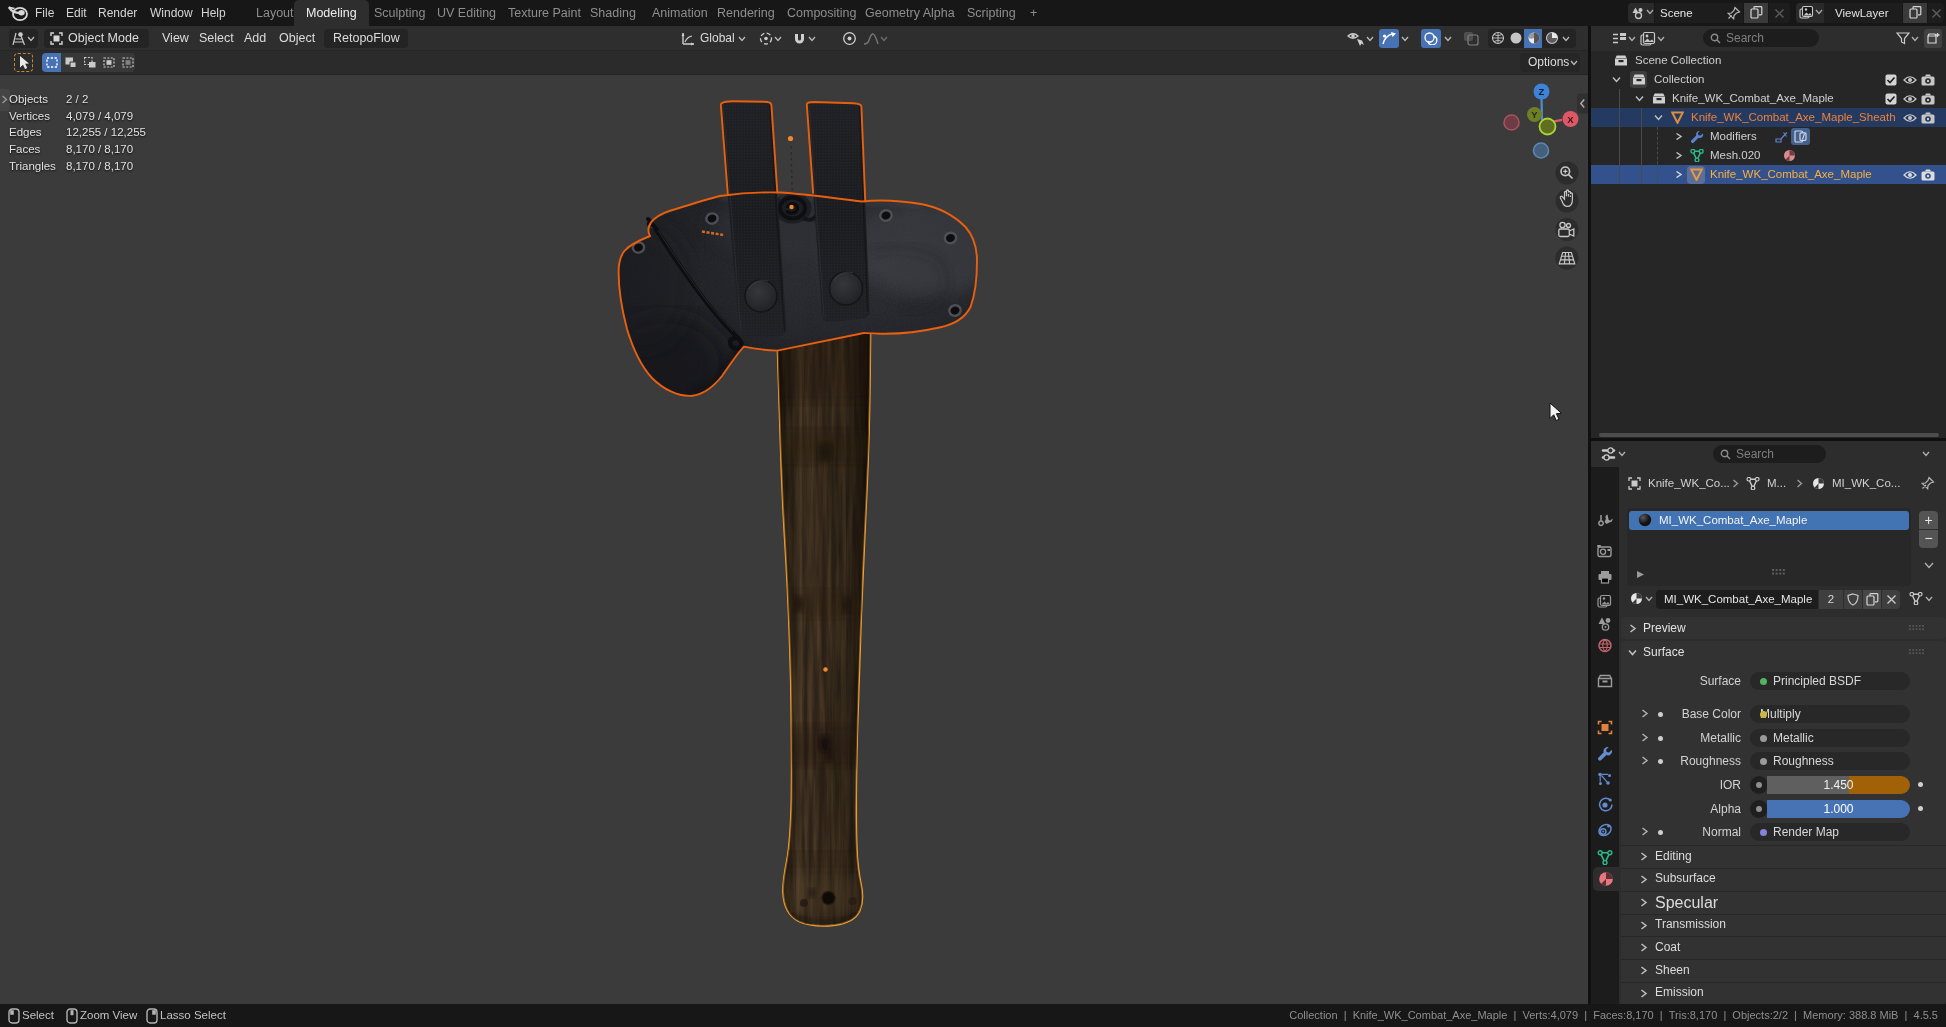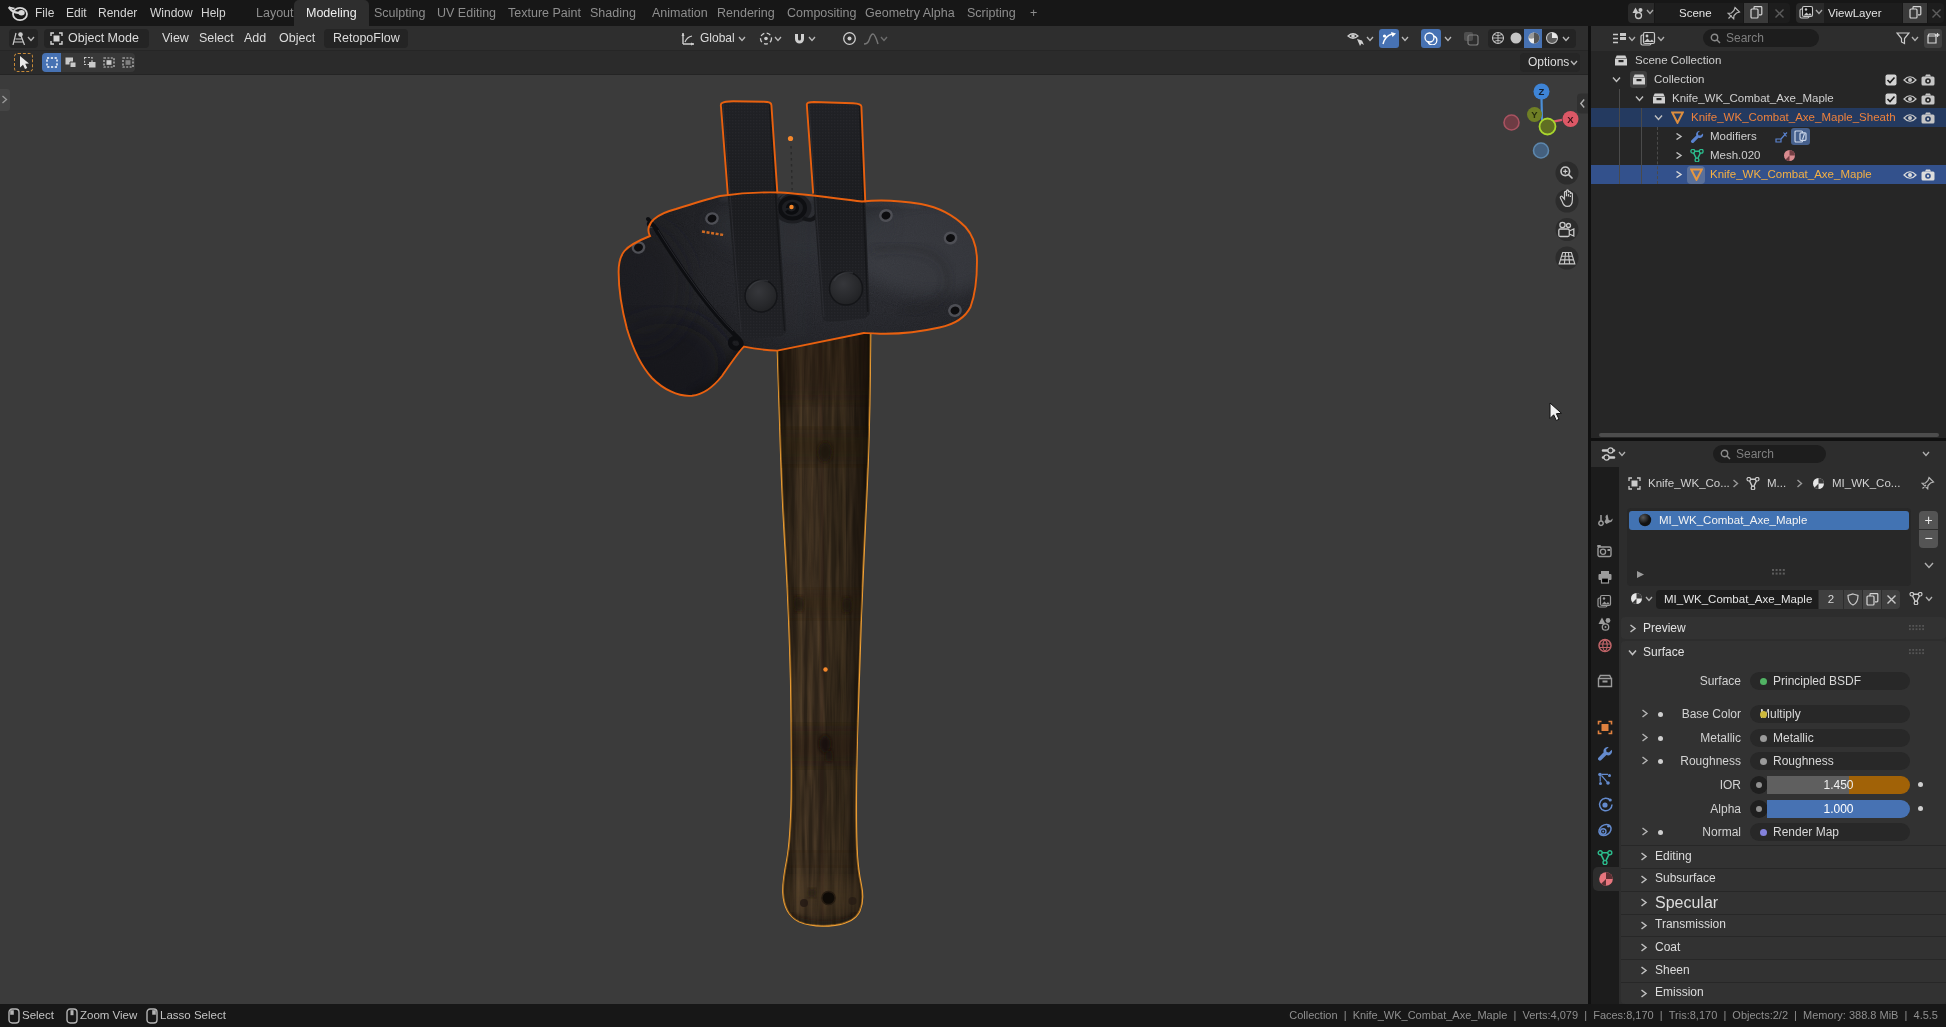--- a/index.html
+++ b/index.html
@@ -62,21 +62,21 @@
 
   <div class="abs" style="left:1628px;top:3px;width:26px;height:20px;background:#2a2a2a;border-radius:4px 0 0 4px"></div>
   <svg class="abs" style="left:1631px;top:6px" width="14" height="14" viewBox="0 0 14 14">
     <path d="M4.5,1.5 L7.5,7 H1.5 Z" fill="#c9c9c9"></path>
       <circle cx="9.5" cy="4" r="2" fill="#c9c9c9"></circle>
     <circle cx="7.5" cy="9.5" r="3" fill="none" stroke="#c9c9c9" stroke-width="1.3"></circle>
   </svg>
   <svg class="abs" style="left:1646px;top:9px" width="8" height="6">
       <path d="M1,1 L4,4.5 L7,1" stroke="#a9a9a9" stroke-width="1.3" fill="none"></path>
     </svg>
-  <div class="abs" style="left:1655px;top:3px;width:88px;height:20px;background:#1d1d1d;color:#e3e3e3;font-size:11.5px;line-height:20px"><span style="margin-left:24px">Scene</span></div>
+  <div class="abs" style="left:1655px;top:3px;width:88px;height:20px;background:#1d1d1d;color:#e3e3e3;font-size:11.5px;line-height:20px"><span style="margin-left:5px">Scene</span></div>
   <svg class="abs" style="left:1727px;top:6px" width="14" height="14" viewBox="0 0 14 14">
       <path d="M8,1.5 L12.5,6 L9.5,7 L7,9.5 L6.7,12.8 L1.2,7.3 L4.5,7 L7,4.5 Z" fill="none" stroke="#b5b5b5" stroke-width="1.2"></path>
       <path d="M1.5,12.5 L4.6,9.4" stroke="#b5b5b5" stroke-width="1.2"></path>
     </svg>
   <div class="abs" style="left:1744px;top:3px;width:24px;height:20px;background:#3a3a3a"></div>
   <svg class="abs" style="left:1750px;top:6px" width="13" height="13" viewBox="0 0 13 13">
       <rect x="1" y="3" width="7" height="9" rx="1" fill="none" stroke="#d5d5d5" stroke-width="1.2"></rect>
       <path d="M4,3 V1.5 a0.8,0.8 0 0 1 0.8,-0.8 H11 a0.8,0.8 0 0 1 0.8,0.8 V8 a0.8,0.8 0 0 1 -0.8,0.8 H9" fill="none" stroke="#d5d5d5" stroke-width="1.2"></path>
     </svg>
   <div class="abs" style="left:1769px;top:3px;width:21px;height:20px;background:#1d1d1d;border-radius:0 4px 4px 0"></div>
@@ -86,21 +86,21 @@
   <div class="abs" style="left:1796px;top:3px;width:28px;height:20px;background:#2a2a2a;border-radius:4px 0 0 4px"></div>
   <svg class="abs" style="left:1799px;top:5px" width="15" height="15" viewBox="0 0 15 15">
     <rect x="1" y="4" width="9" height="9" rx="1.5" fill="none" stroke="#c9c9c9" stroke-width="1.1"></rect>
     <rect x="3.5" y="1.5" width="10" height="10" rx="1.5" fill="#171717" stroke="#c9c9c9" stroke-width="1.1"></rect>
     <circle cx="7" cy="4.5" r="1.2" fill="#c9c9c9"></circle>
       <path d="M4.5,10.5 L7.5,7.5 L9.5,9.5 L11,8 L13,10.5 Z" fill="#c9c9c9"></path>
   </svg>
   <svg class="abs" style="left:1815px;top:9px" width="8" height="6">
       <path d="M1,1 L4,4.5 L7,1" stroke="#a9a9a9" stroke-width="1.3" fill="none"></path>
     </svg>
-  <div class="abs" style="left:1824px;top:3px;width:78px;height:20px;background:#1d1d1d;color:#e3e3e3;font-size:11.5px;line-height:20px"><span style="margin-left:4px">ViewLayer</span></div>
+  <div class="abs" style="left:1824px;top:3px;width:78px;height:20px;background:#1d1d1d;color:#e3e3e3;font-size:11.5px;line-height:20px"><span style="margin-left:11px">ViewLayer</span></div>
   <div class="abs" style="left:1903px;top:3px;width:24px;height:20px;background:#3a3a3a"></div>
   <svg class="abs" style="left:1909px;top:6px" width="13" height="13" viewBox="0 0 13 13">
       <rect x="1" y="3" width="7" height="9" rx="1" fill="none" stroke="#d5d5d5" stroke-width="1.2"></rect>
       <path d="M4,3 V1.5 a0.8,0.8 0 0 1 0.8,-0.8 H11 a0.8,0.8 0 0 1 0.8,0.8 V8 a0.8,0.8 0 0 1 -0.8,0.8 H9" fill="none" stroke="#d5d5d5" stroke-width="1.2"></path>
     </svg>
   <div class="abs" style="left:1928px;top:3px;width:16px;height:20px;background:#1d1d1d;border-radius:0 4px 4px 0"></div>
   <svg class="abs" style="left:1931px;top:8px" width="11" height="11" viewBox="0 0 11 11" opacity="0.45">
       <path d="M1.5,1.5 L9.5,9.5 M9.5,1.5 L1.5,9.5" stroke="#aaa" stroke-width="1.4"></path>
     </svg>
 </div>
@@ -489,20 +489,27 @@
 
   <g transform="translate(1550,403)">
     <path d="M0,0 L0,15.5 L3.7,11.8 L6.3,17.5 L9,16.2 L6.4,10.7 L11.5,10.3 Z" fill="#f2f2f2" stroke="#111" stroke-width="1"></path>
   </g>
 </svg>
 
 <div class="abs" style="left:0;top:14px;width:10px;height:22px;background:#454545;border-radius:0 3px 3px 0"></div>
 <svg class="abs" style="left:1px;top:20px" width="7" height="9">
       <path d="M1.5,1 L5.5,4.5 L1.5,8" stroke="#9a9a9a" stroke-width="1.3" fill="none"></path>
     </svg>
+<div class="abs" style="left:9px;top:16px;font-size:11.5px;line-height:16.65px;color:#e2e2e2;text-shadow:0 1px 2px rgba(0,0,0,0.85)">
+  <div><span style="display:inline-block;width:57px">Objects</span>2 / 2</div>
+  <div><span style="display:inline-block;width:57px">Vertices</span>4,079 / 4,079</div>
+  <div><span style="display:inline-block;width:57px">Edges</span>12,255 / 12,255</div>
+  <div><span style="display:inline-block;width:57px">Faces</span>8,170 / 8,170</div>
+  <div><span style="display:inline-block;width:57px">Triangles</span>8,170 / 8,170</div>
+</div>
 </div>
 
 <div id="rightsep" class="abs"></div>
 
 <div id="outliner" class="abs">
   <div id="outlhead">
     <svg class="abs" style="left:21px;top:6px" width="15" height="13" viewBox="0 0 15 13">
       <path d="M1,2.5 h5 M1,6.5 h5 M1,10.5 h5" stroke="#c9c9c9" stroke-width="1.6"></path>
       <rect x="8" y="1" width="6" height="3" fill="#c9c9c9"></rect>
         <rect x="8" y="5" width="6" height="3" fill="#c9c9c9"></rect>

